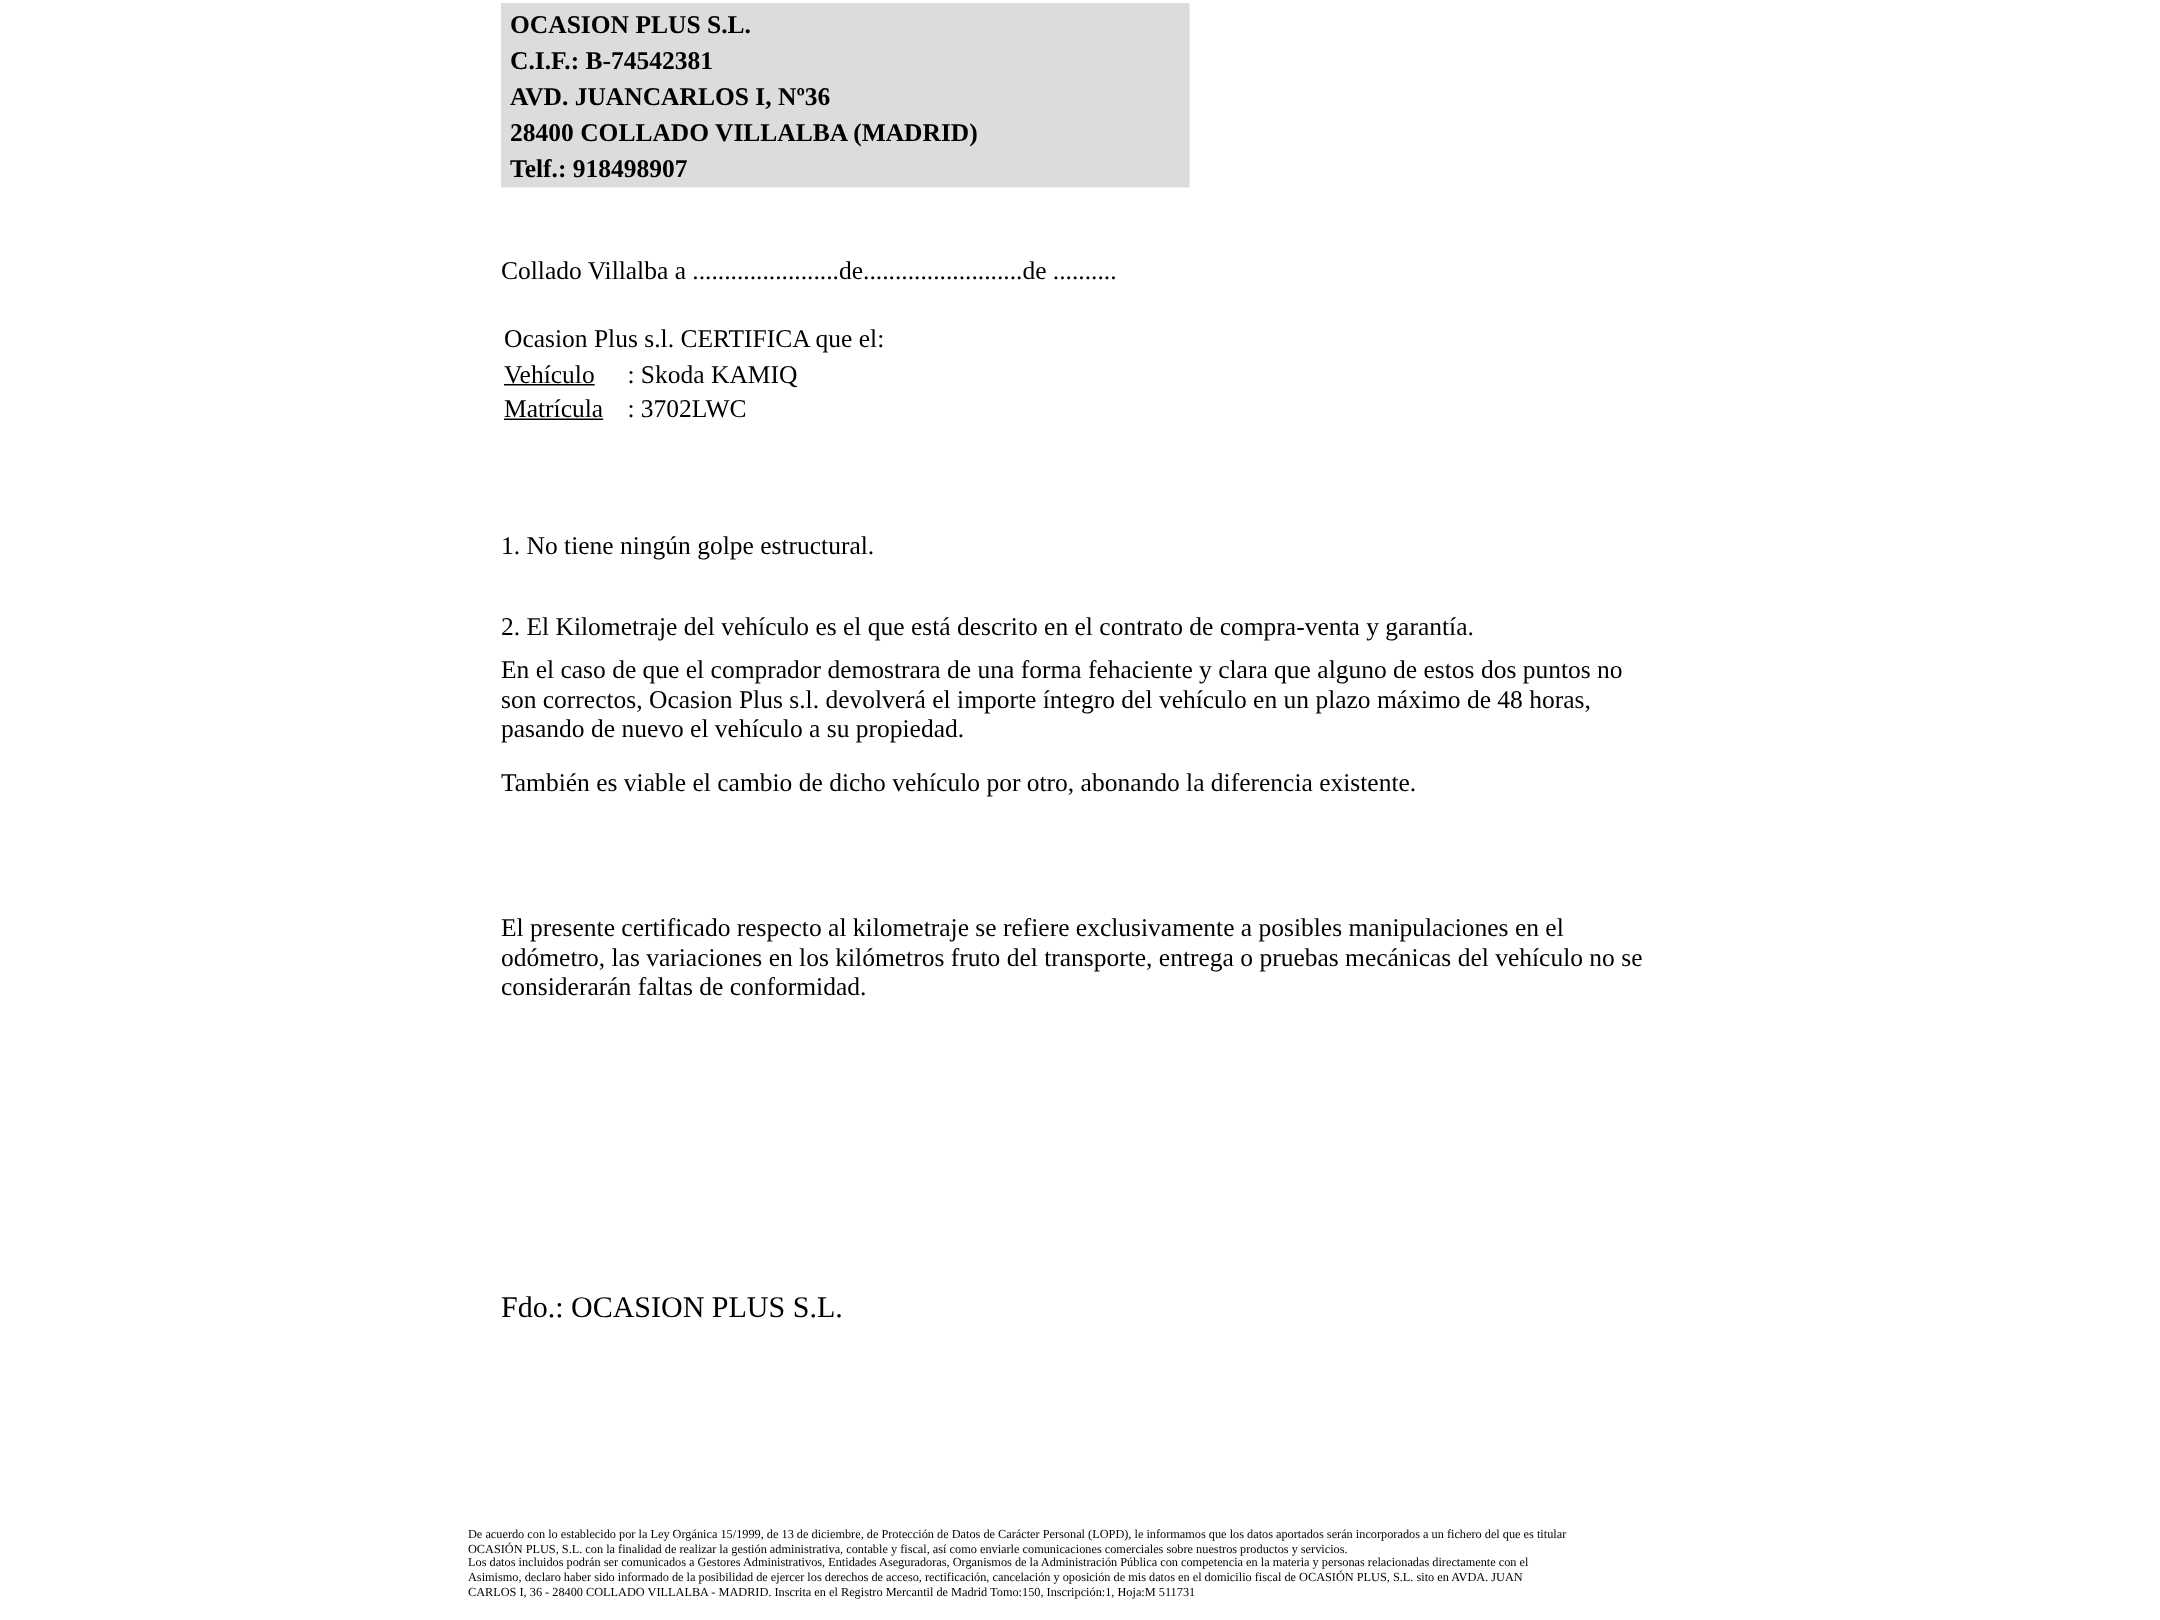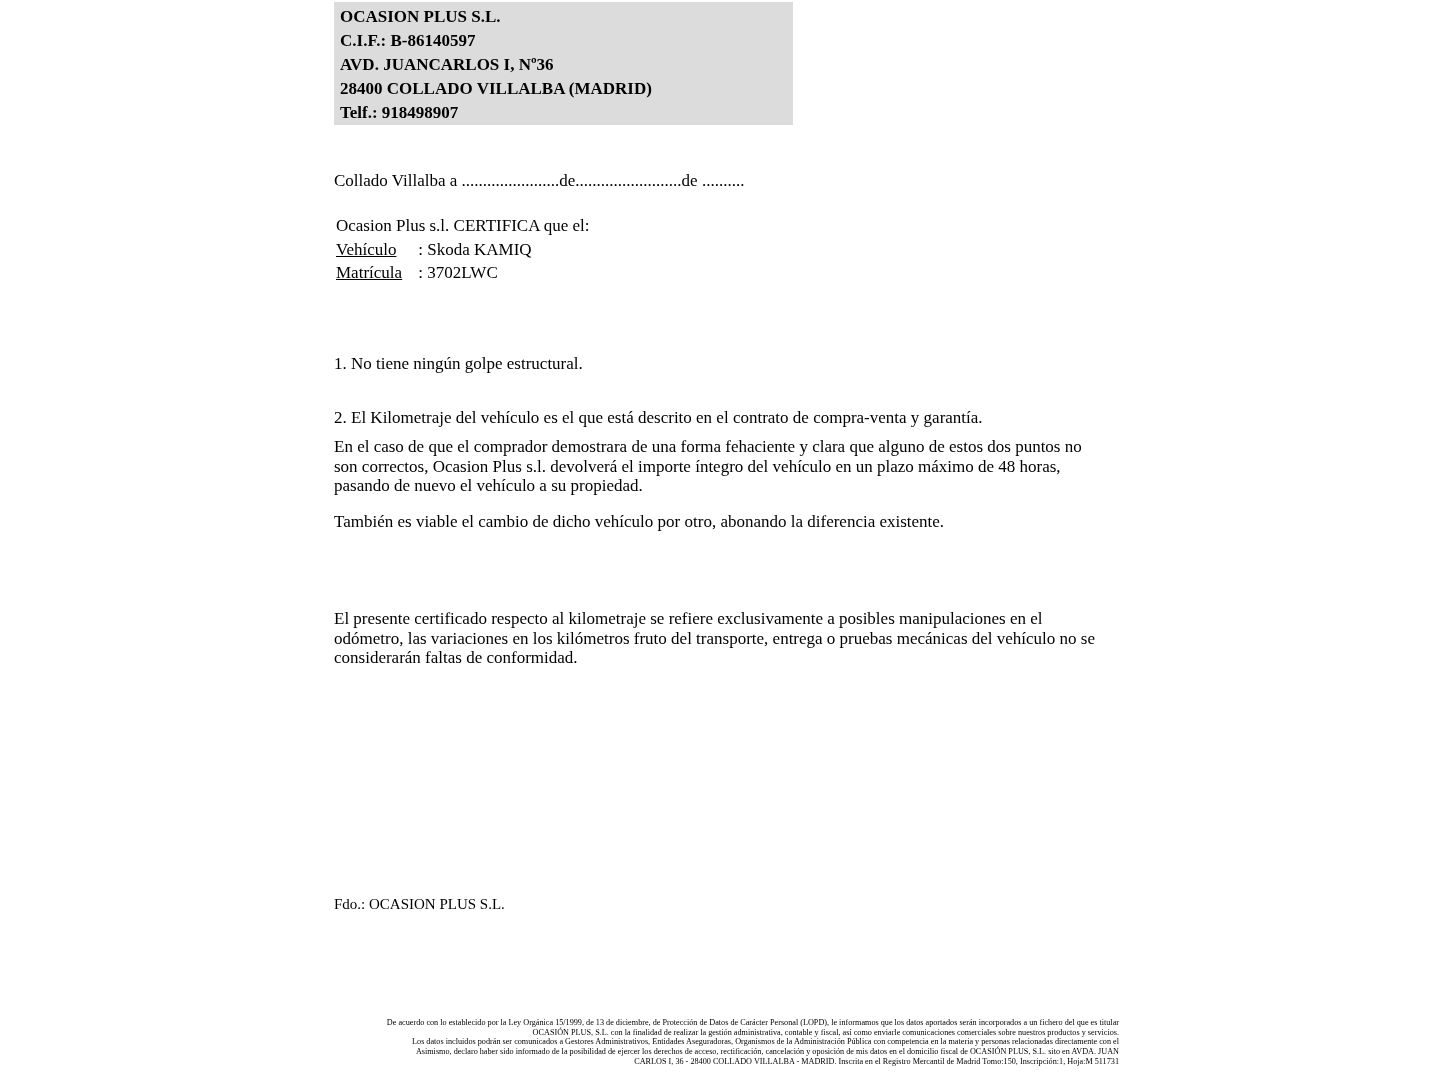--- a/index.html
+++ b/index.html
@@ -65,42 +65,40 @@
     line-height: 19.6px;
   }
   .para-1 { top: 437px; }
   .para-2 { top: 512px; }
   .para-3 { top: 552px; }
   .para-4 { top: 609px; }
   .signature {
     position: absolute;
     left: 334px;
     top: 860px;
-    font-size: 15px;
+    font-size: 20px;
     line-height: 24px;
-    margin-top: 32px;
   }
   .legal-footer {
     position: absolute;
-    left: 344px;
+    left: 312px;
     top: 1018px;
     width: 775px;
     font-size: 8.2px;
     line-height: 9.7px;
-    text-align: right;
   }
 </style>
 </head>
 <body>
 
 <div class="page">
 
   <div class="letterhead">
     <div>OCASION PLUS S.L.</div>
-    <div>C.I.F.: B-86140597</div>
+    <div>C.I.F.: B-74542381</div>
     <div>AVD. JUANCARLOS I, Nº36</div>
     <div>28400 COLLADO VILLALBA (MADRID)</div>
     <div>Telf.: 918498907</div>
   </div>
 
   <div class="date-line">Collado Villalba a .......................de.........................de ..........</div>
 
   <div class="cert-block">
     <div>Ocasion Plus s.l. CERTIFICA que el:</div>
     <div class="cert-row"><span class="label">Vehículo</span> <span>: Skoda KAMIQ</span></div>

